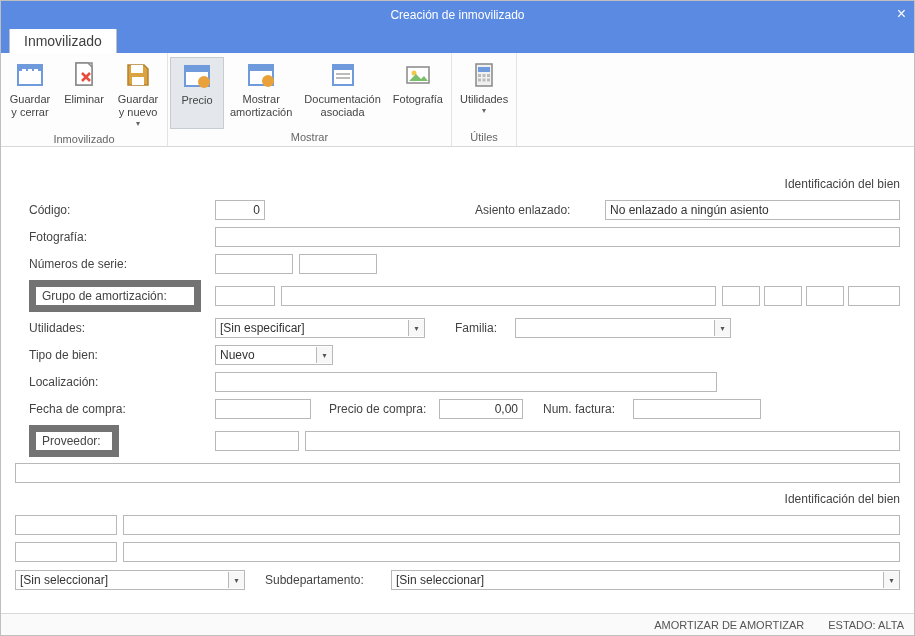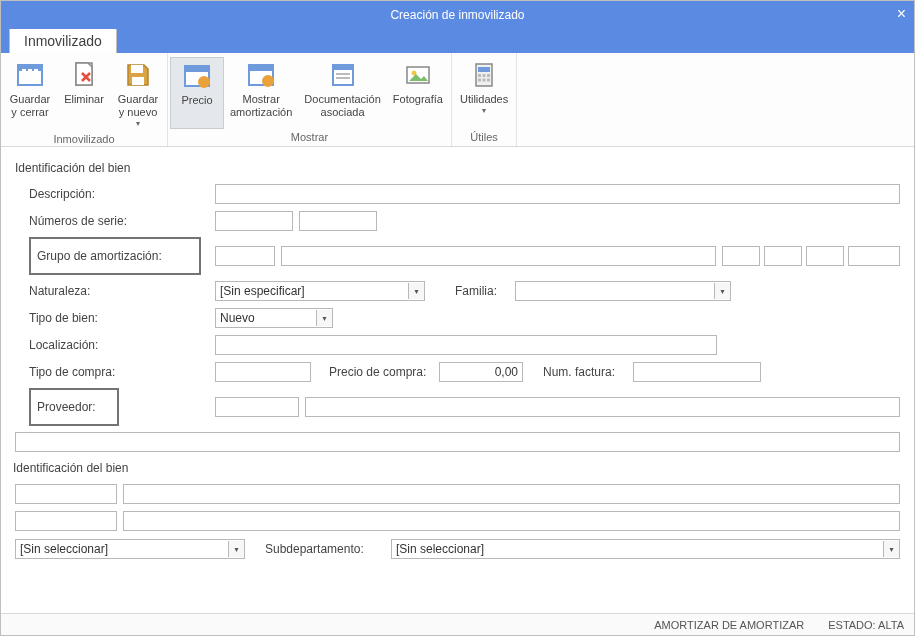--- a/index.html
+++ b/index.html
@@ -11,24 +11,24 @@
   .ribbon { background: #fdfdfd; border-bottom: 1px solid #d9d9d9; display: flex; height: 94px; }
   .ribbon-group { display: flex; flex-direction: column; border-right: 1px solid #e4e4e4; }
   .ribbon-items { display: flex; flex: 1; padding: 4px 2px 0 2px; }
   .ribbon-group-label { text-align: center; font-size: 11px; color: #666; padding: 2px 0 3px 0; }
   .ribbon-btn { display: flex; flex-direction: column; align-items: center; justify-content: flex-start; width: auto; min-width: 54px; padding: 2px 6px; font-size: 11px; color: #444; cursor: pointer; text-align: center; line-height: 1.2; }
   .ribbon-btn.selected { background: #e4e8ec; border: 1px solid #c7ccd1; }
   .ribbon-btn .icon { width: 32px; height: 32px; margin-bottom: 2px; display: flex; align-items: center; justify-content: center; }
   .ribbon-btn .lbl { white-space: pre-line; }
   .dd-arrow { font-size: 8px; color: #666; }
   .form-area { flex: 1; padding: 10px 14px 4px 14px; overflow: auto; font-size: 12px; color: #444; }
-  .section-title { font-size: 12px; color: #444; margin: 4px 0 8px 0; }
+  .section-title { font-size: 12px; color: #444; margin: 20px 0 8px 0; text-align: right; }
   .row { display: flex; align-items: center; margin-bottom: 5px; min-height: 22px; }
   .lbl-col { width: 200px; padding-left: 14px; display:flex; align-items:center; }
-  .boxed-lbl { border: 2px solid #737373; background: #fff; padding: 2px 6px; font-size: 12px; color: #444; height: 38px; display:flex; align-items:center; }
+  .boxed-lbl { border: 7px solid #737373; background: #fff; padding: 2px 6px; font-size: 12px; color: #444; height: 32px; display:flex; align-items:center; }
   input[type=text], .combo, .ro-field { border: 1px solid #b8b8b8; height: 20px; font-size: 12px; padding: 1px 4px; background: #fff; color: #333; }
   .ro-field { background: #f1f1f1; }
   .combo { display: flex; align-items: center; justify-content: space-between; background: #fff; cursor: pointer; gap: 14px; }
   .combo .arrow { border-left: 1px solid #b8b8b8; width: 16px; height: 100%; display:flex; align-items:center; justify-content:center; font-size:8px; color:#555; background:#f7f7f7; margin-right:-4px; margin-top:-1px; margin-bottom:-1px; }
   .right-num { text-align: right; }
   .statusbar { border-top: 1px solid #d9d9d9; background: #fafafa; height: 22px; display:flex; align-items:center; justify-content:flex-end; font-size: 11px; color:#555; padding: 0 10px; gap: 24px; }
   svg { display:block; }
 </style>
 </head>
 <body>
@@ -156,24 +156,33 @@
       </div>
     </div>
     <div class="ribbon-group-label">Útiles</div>
   </div>
 </div>
 
 <div class="form-area">
 
   <div class="section-title">Identificación del bien</div>
 
-
-  <div class="row">
-    <div class="lbl-col">
-        <span>Descripción:</span>
+  <div class="row">
+    <div class="lbl-col">
+        <span>Código:</span>
+      </div>
+    <input type="text" class="right-num" style="width: 50px;" value="0">
+    <div style="flex:0 0 210px"></div>
+    <span style="width:130px">Asiento enlazado:</span>
+    <input type="text" style="flex: 1 1 0%;" class="ro-field" readonly="" value="No enlazado a ningún asiento">
+  </div>
+
+  <div class="row">
+    <div class="lbl-col">
+        <span>Fotografía:</span>
       </div>
     <input type="text" style="flex: 1 1 0%;">
   </div>
 
   <div class="row">
     <div class="lbl-col">
         <span>Números de serie:</span>
       </div>
     <input type="text" style="width: 78px;">
     <span style="width:6px"></span>
@@ -194,21 +203,21 @@
     <span style="width:4px"></span>
     <input type="text" class="ro-field" style="width: 38px;" readonly="">
     <span style="width:4px"></span>
     <input type="text" class="ro-field" style="width: 38px;" readonly="">
     <span style="width:4px"></span>
     <input type="text" class="ro-field" style="width: 52px;" readonly="">
   </div>
 
   <div class="row">
     <div class="lbl-col">
-        <span>Naturaleza:</span>
+        <span>Utilidades:</span>
       </div>
     <div class="combo" style="width:210px">
       <span>[Sin especificar]</span>
       <span class="arrow">▾</span>
     </div>
     <span style="width:30px"></span>
     <span style="width:60px">Familia:</span>
     <div class="combo" style="width:216px">
       <span></span>
       <span class="arrow">▾</span>
@@ -227,21 +236,21 @@
 
   <div class="row">
     <div class="lbl-col">
         <span>Localización:</span>
       </div>
     <input type="text" style="width: 502px;">
   </div>
 
   <div class="row">
     <div class="lbl-col">
-        <span>Tipo de compra:</span>
+        <span>Fecha de compra:</span>
       </div>
     <input type="text" style="width: 96px;">
     <span style="width:18px"></span>
     <span style="width:110px">Precio de compra:</span>
     <input type="text" class="right-num" style="width: 84px;" value="0,00">
     <span style="width:20px"></span>
     <span style="width:90px">Num. factura:</span>
     <input type="text" style="width: 128px;">
   </div>
 

